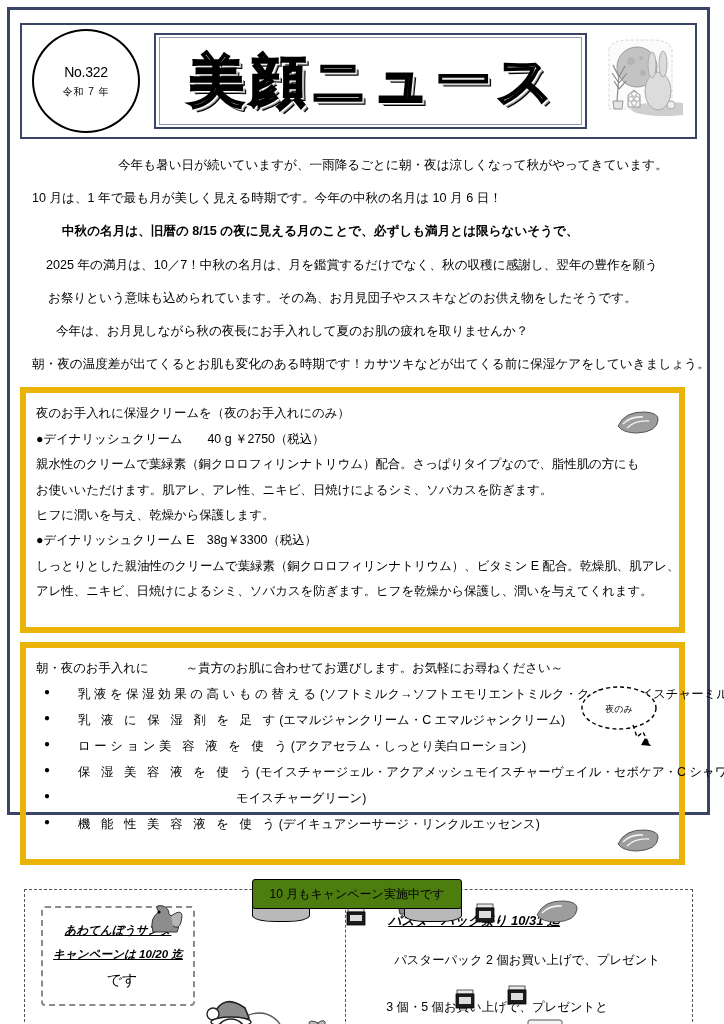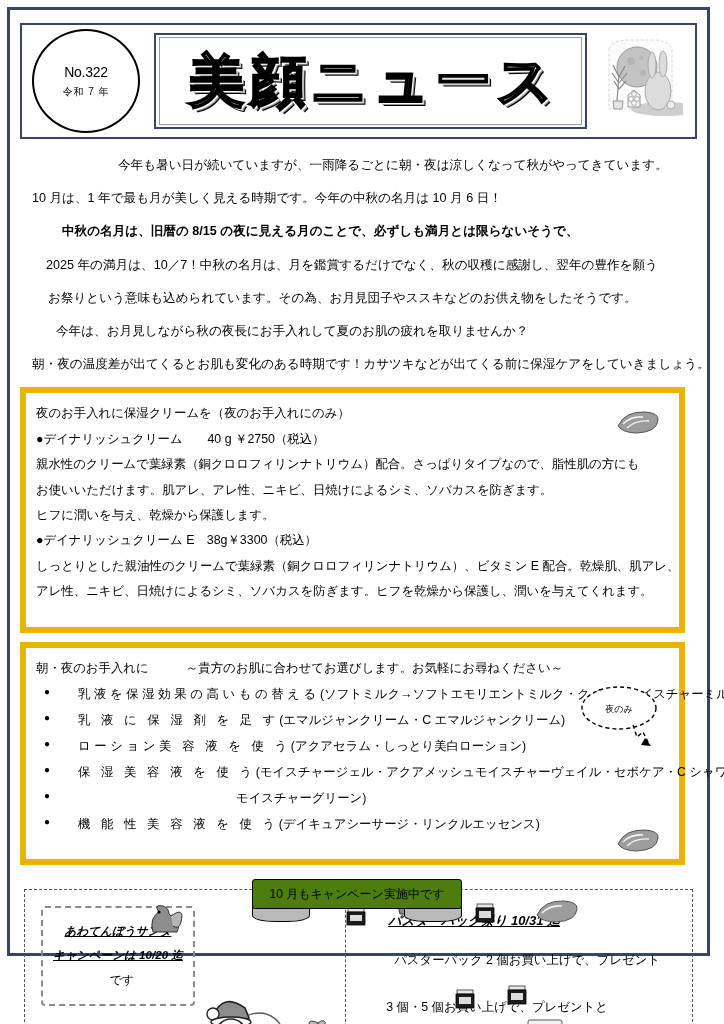--- a/index.html
+++ b/index.html
@@ -13,21 +13,21 @@
     font-family: "Liberation Sans", "DejaVu Sans", sans-serif;
     color: #000000;
     overflow: hidden;
     position: relative;
   }
   .page {
     position: absolute;
     left: 7px;
     top: 7px;
     width: 703px;
-    height: 949px;
+    height: 808px;
     border: 3px solid #3a4467;
     box-sizing: border-box;
     padding: 6px 10px;
   }
 
   
   .masthead {
     border: 2px solid #3a4467;
     height: 116px;
     box-sizing: border-box;
@@ -201,21 +201,21 @@
     justify-content: center;
     font-size: 11.6px;
   }
   .santa-box .l1, .santa-box .l2 {
     font-style: italic;
     font-weight: bold;
     text-decoration: underline;
     margin-bottom: 9px;
     white-space: nowrap;
   }
-  .santa-box .l3 { font-size: 12px; margin-left: 8px; }
+  .santa-box .l3 { font-size: 15px; margin-left: 8px; }
 
   .ribbon {
     position: absolute;
     left: 232px;
     top: 0px;
     width: 208px;
     height: 28px;
     background: #4d7c0f;
     border: 1px solid #000;
     border-radius: 3px;

